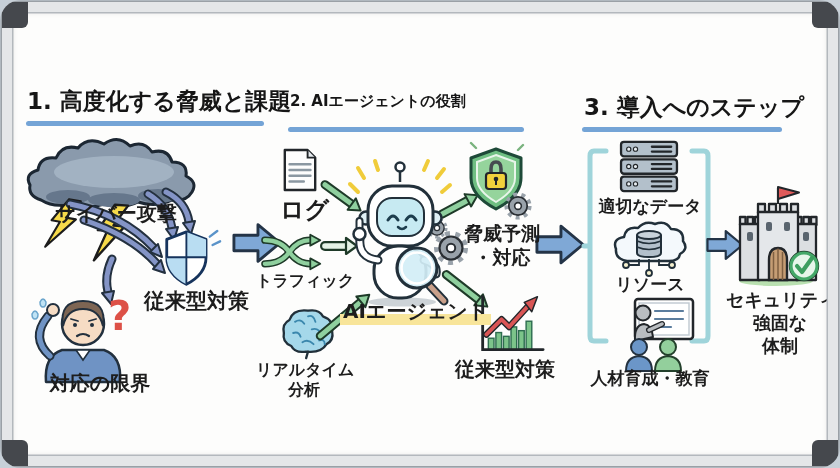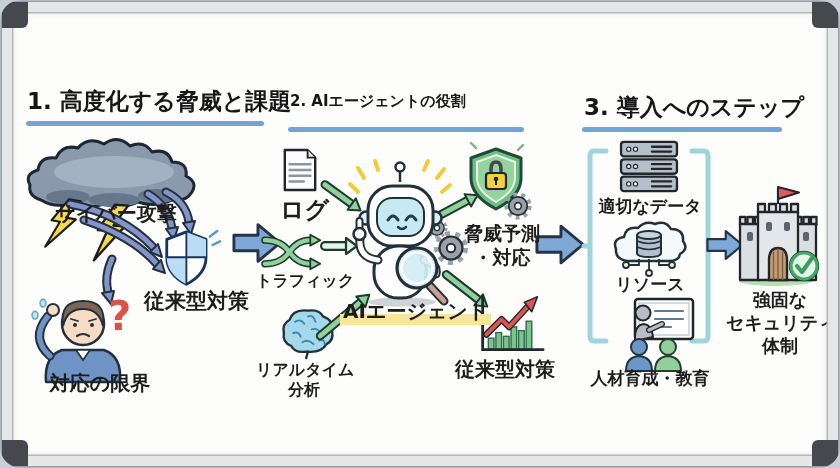--- a/index.html
+++ b/index.html
@@ -335,22 +335,22 @@
     </g>
     <path d="M33,96 V76 Q33,64 42,64 Q51,64 51,76 V96 Z" fill="#c59d74" stroke="#22262a" stroke-width="2.4"></path>
     <path d="M37.5,68 V96 M42,64.5 V96 M46.5,68 V96" stroke="#7e5f41" stroke-width="1.5"></path>
     <path d="M42,20 V4" stroke="#22262a" stroke-width="2.2"></path>
     <polygon points="42,3 63,8.5 42,15" fill="#e05a5a" stroke="#22262a" stroke-width="2" stroke-linejoin="round"></polygon>
     <circle cx="68" cy="82" r="14.5" fill="none" stroke="#1d3b28" stroke-width="1.4"></circle>
     <circle cx="68" cy="82" r="13" fill="#e6f6ea" stroke="#44a868" stroke-width="3.2"></circle>
     <path d="M61,82 L66,88 L76,74" fill="none" stroke="#3d9e5f" stroke-width="4.2" stroke-linecap="round" stroke-linejoin="round"></path>
   </svg>
   <div class="lbl" style="left:726px;top:288px;width:108px;font-size:18px;">
+    <div>セキュリティ</div>
     <div>強固な</div>
-    <div>セキュリティ</div>
     <div>体制</div>
   </div>
 
   <div class="frame"></div>
   <div class="cap tl"></div>
   <div class="cap tr"></div>
   <div class="cap bl"></div>
   <div class="cap br"></div>
 </div>
 

